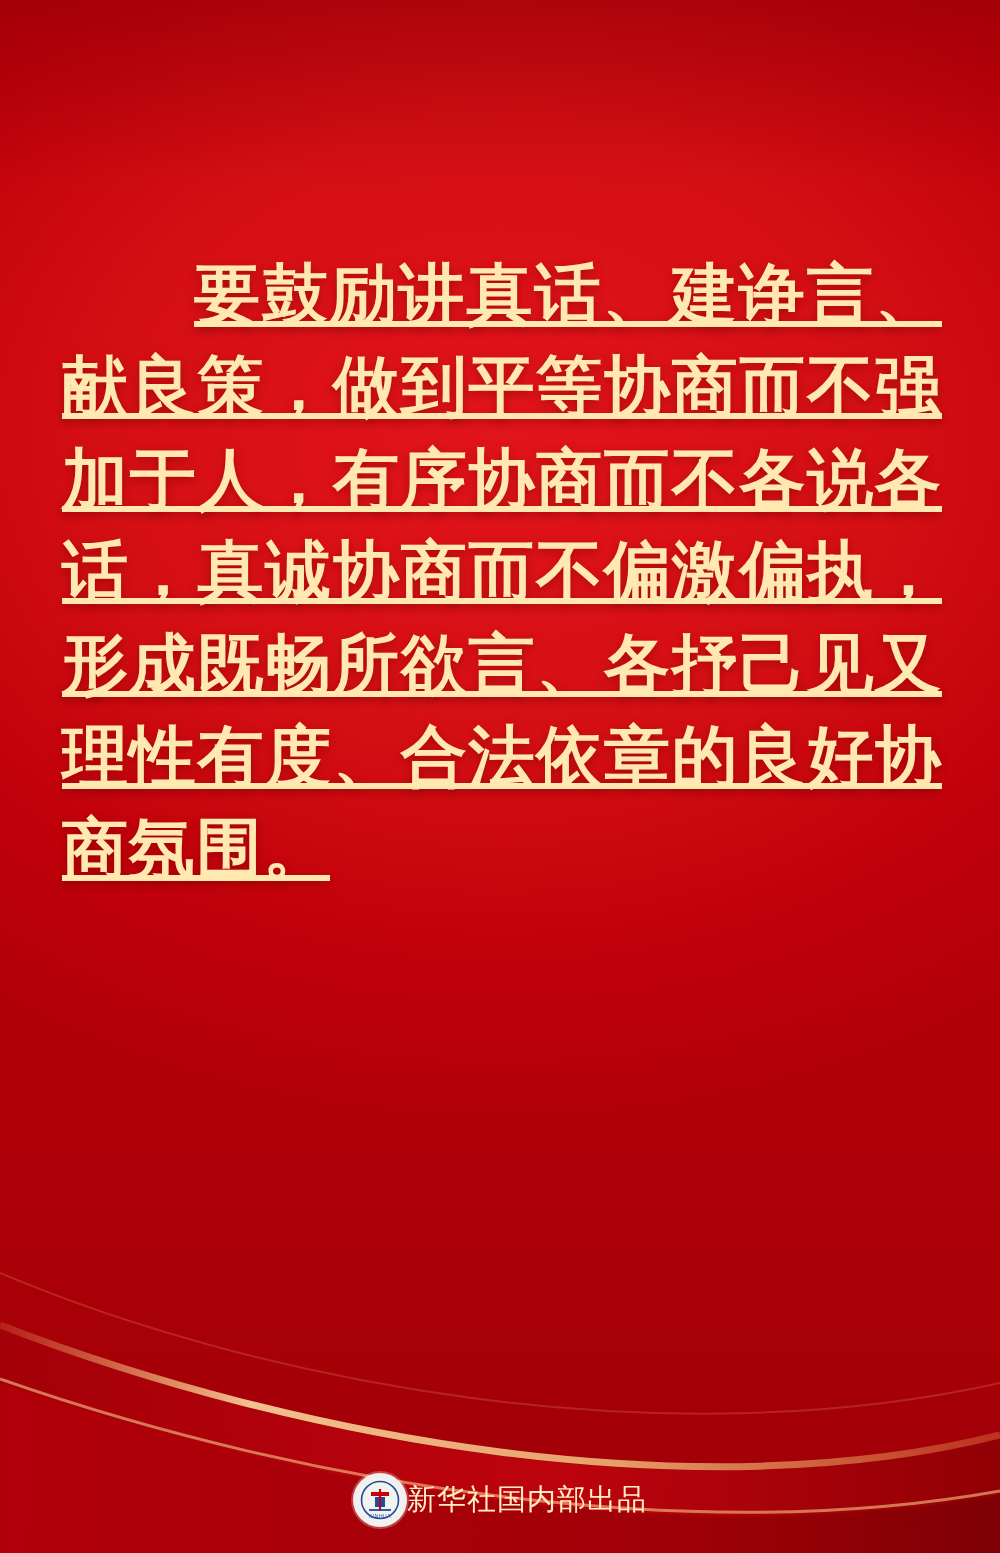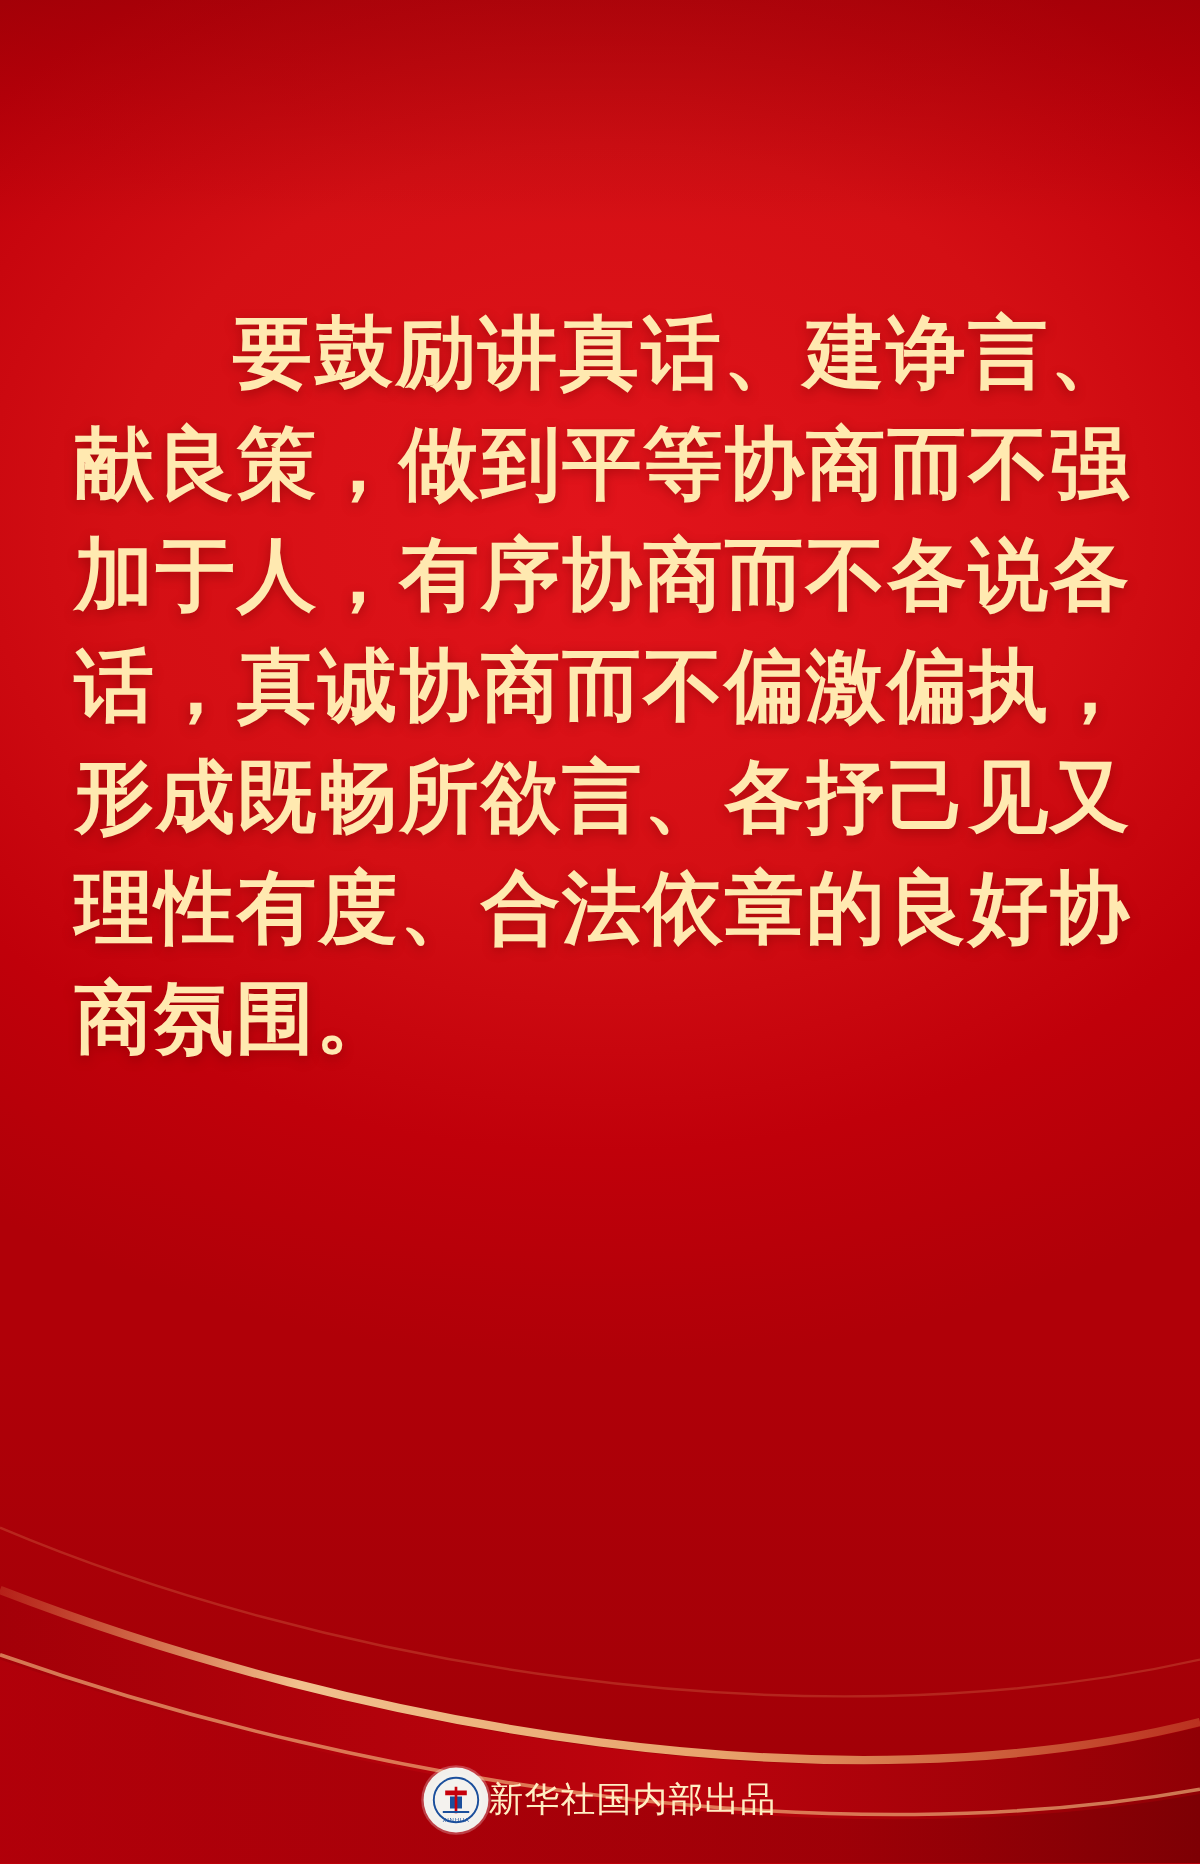--- a/index.html
+++ b/index.html
@@ -44,20 +44,21 @@
     color: #ffe9b0;
     font-family: "DejaVu Serif", "Liberation Serif", serif;
     font-weight: 700;
     font-size: 66px;
     line-height: 1.40;
     letter-spacing: 1px;
     text-align: justify;
     text-indent: 2em;
     text-shadow: 0 3px 10px rgba(110, 0, 0, 0.45);
     white-space: pre-wrap;
+    text-decoration: underline;
   }
 
   
   .attrib {
     position: absolute;
     left: 92px;
     right: 88px;
     top: 1112px;
   }
   .rule {

